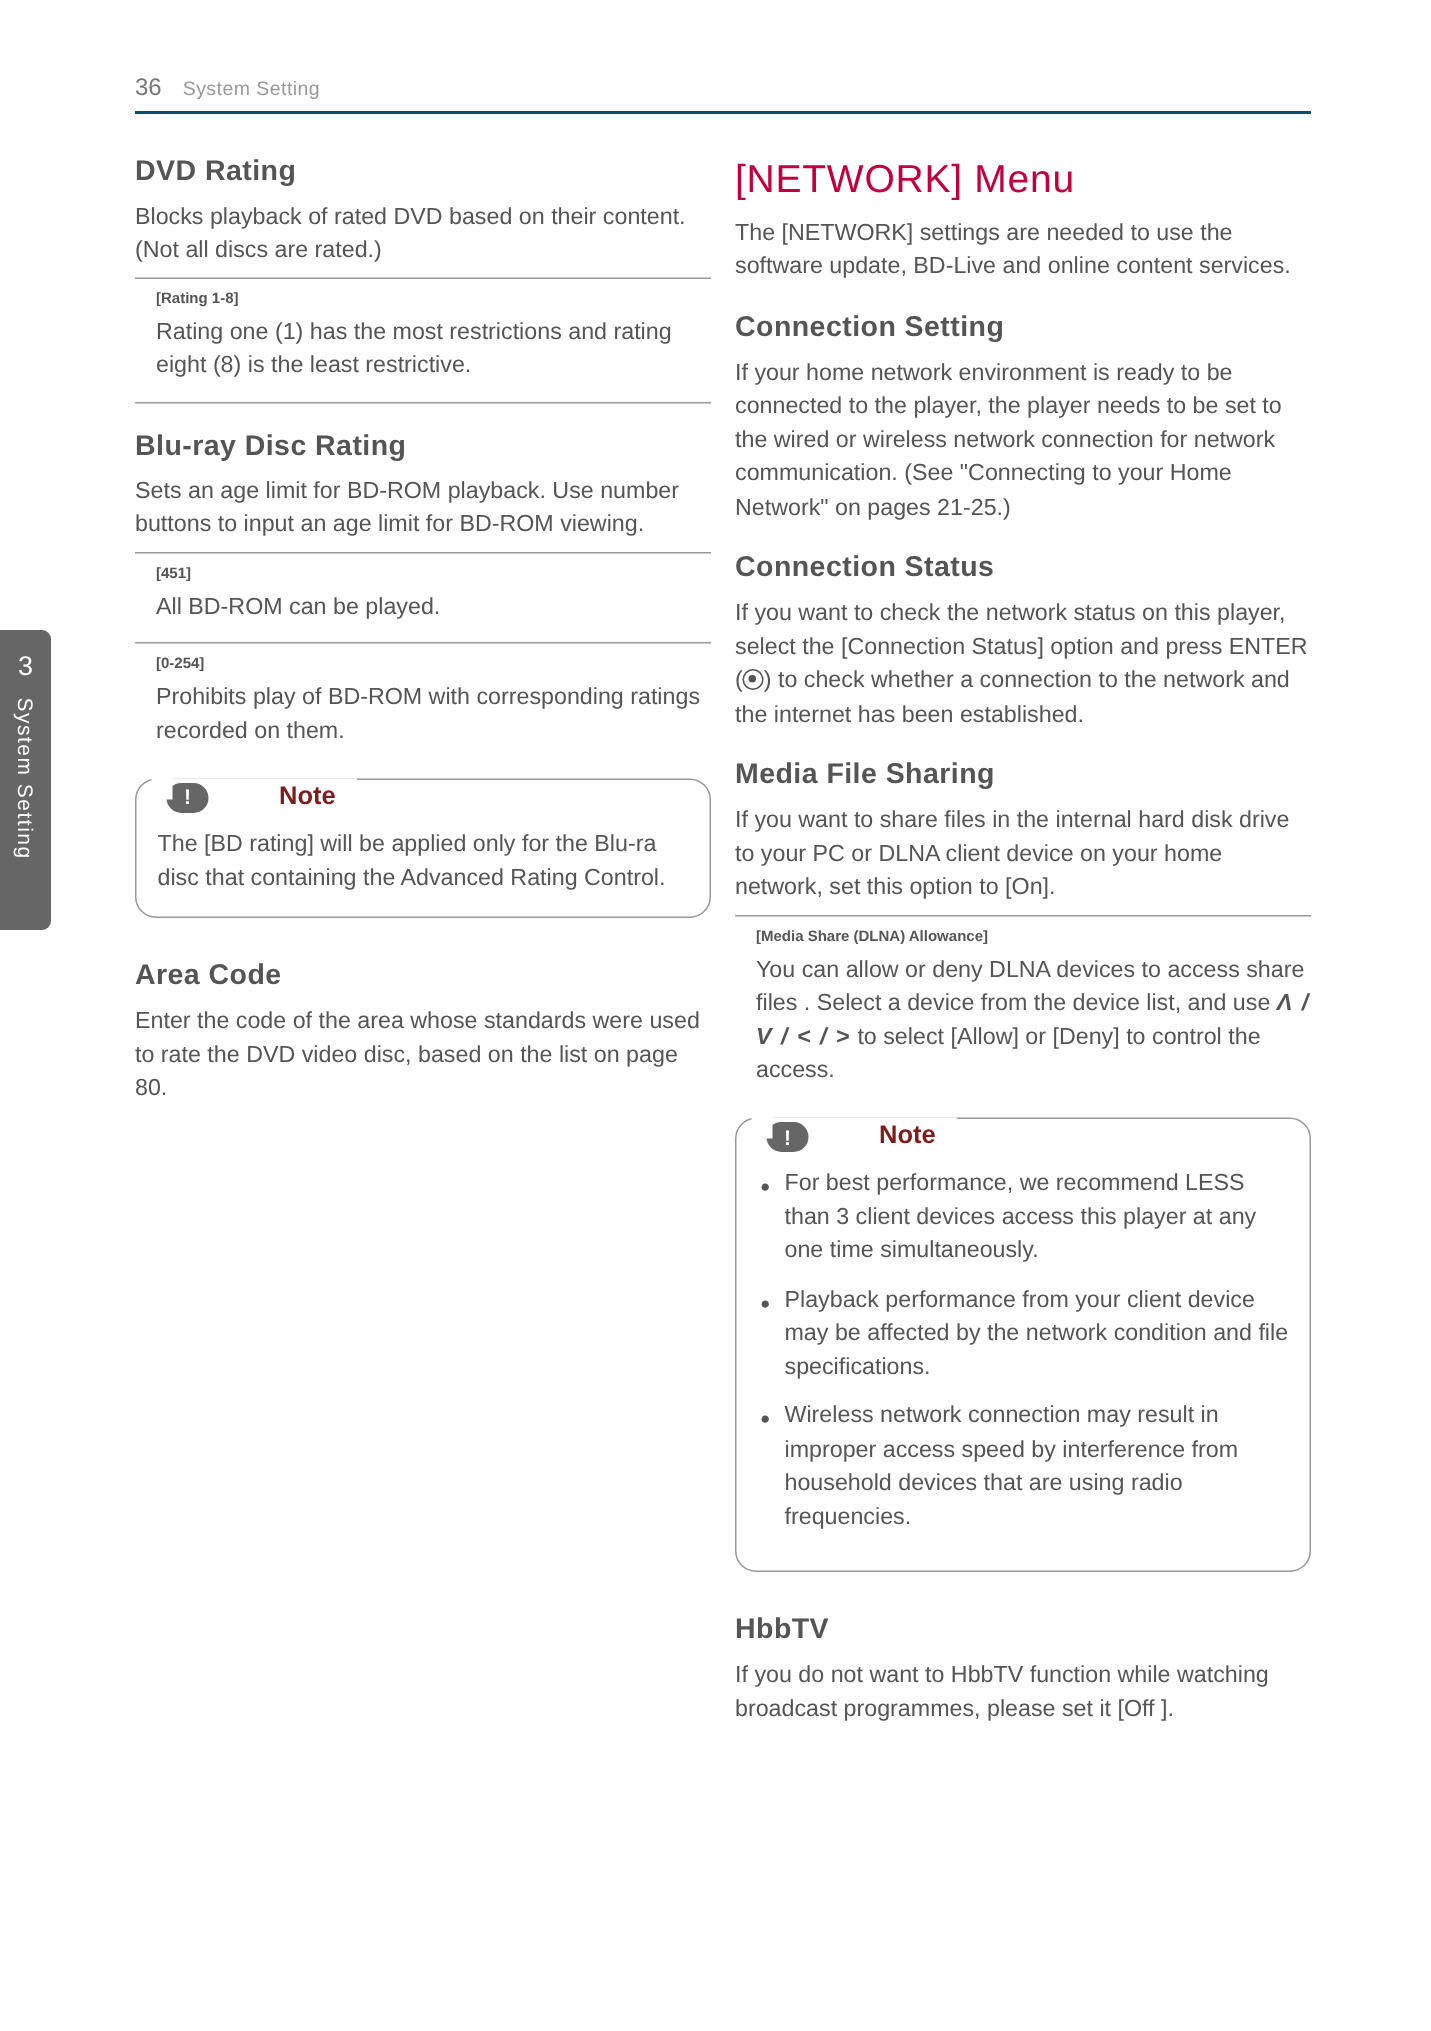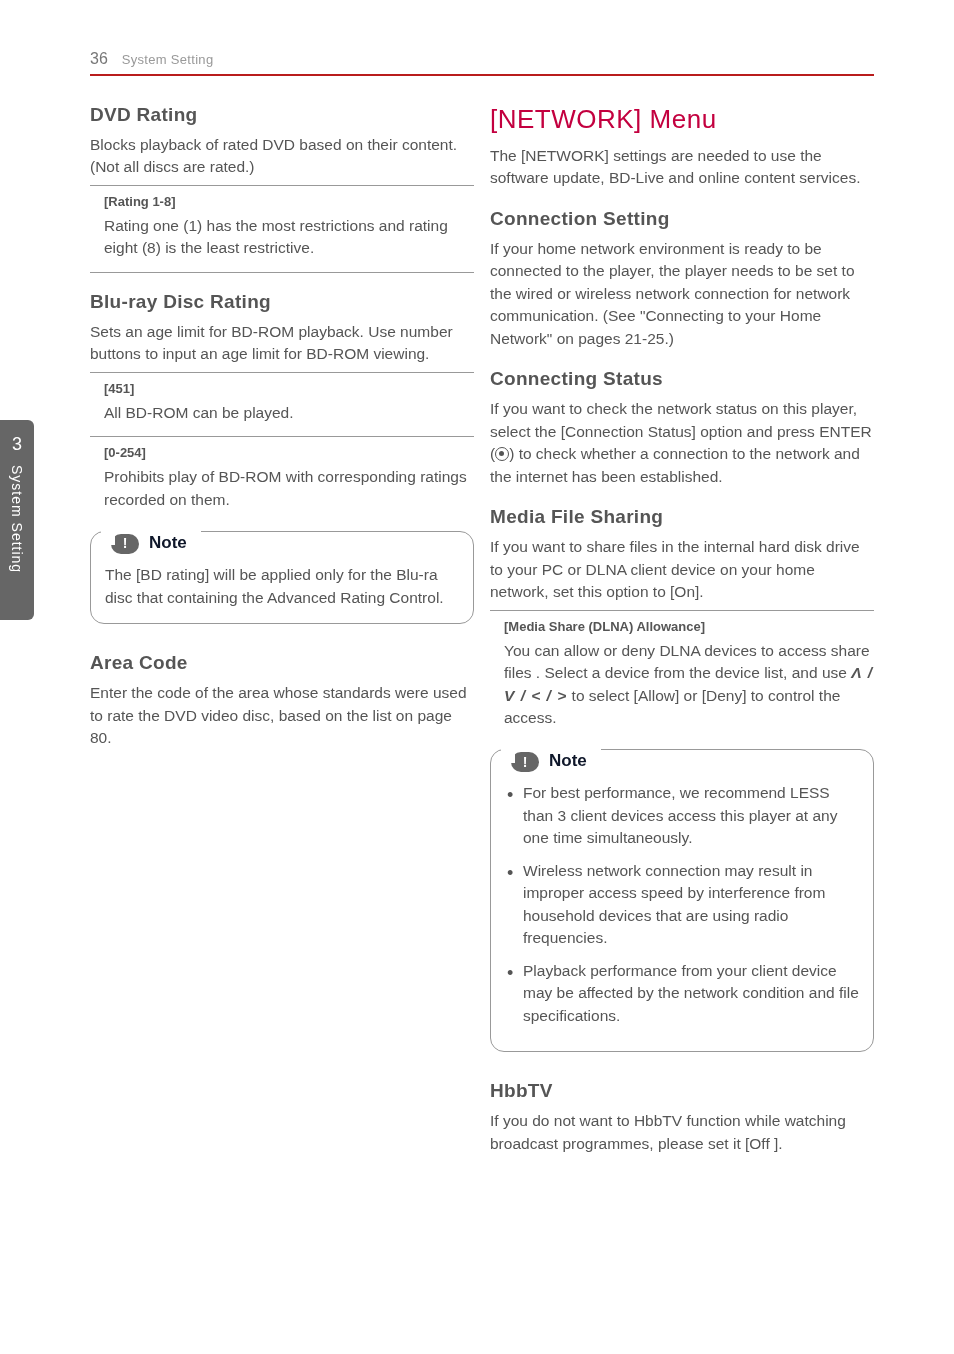--- a/index.html
+++ b/index.html
@@ -13,21 +13,21 @@
     font-weight: 300;
   }
   .page {
     padding: 50px 80px 40px 90px;
   }
   .header {
     display: flex;
     align-items: baseline;
     gap: 14px;
     padding-bottom: 6px;
-    border-bottom: 2px solid #b91c1c;
+    border-bottom: 2px solid #0c4a6e;
     margin-bottom: 28px;
   }
   .page-num {
     font-size: 16px;
     color: #777;
     font-weight: 400;
   }
   .header-title {
     font-size: 13px;
     color: #999;
@@ -88,21 +88,21 @@
     line-height: 1.45;
     color: #555;
     margin-bottom: 6px;
   }
   .subsection {
     border-top: 1px solid #999;
     padding: 8px 0 6px 14px;
     margin-top: 6px;
   }
   .sub-title {
-    font-size: 13px;
+    font-size: 10px;
     font-weight: 600;
     color: #555;
     margin-bottom: 6px;
   }
   .sub-body {
     font-size: 15.5px;
     line-height: 1.45;
     color: #555;
   }
   .rule { border-top: 1px solid #999; margin-top: 6px; }
@@ -142,21 +142,22 @@
     color: #fff;
     display: flex;
     align-items: center;
     justify-content: center;
     font-weight: 700;
     font-size: 14px;
   }
   .note-label {
     font-size: 17px;
     font-weight: 600;
-    color: #0f172a;
+    color: #7f1d1d;
+    margin-left: 37px;
   }
   .note-list {
     list-style: none;
     padding: 0;
   }
   .note-list li {
     position: relative;
     padding-left: 18px;
     margin-bottom: 10px;
   }
@@ -238,21 +239,21 @@
       <div class="body-text">Enter the code of the area whose standards were used to rate the DVD video disc, based on the list on page 80.</div>
     </div>
 
     <div class="col">
       <div class="menu-title">[NETWORK] Menu</div>
       <div class="body-text">The [NETWORK] settings are needed to use the software update, BD-Live and online content services.</div>
 
       <div class="h2 mt">Connection Setting</div>
       <div class="body-text">If your home network environment is ready to be connected to the player, the player needs to be set to the wired or wireless network connection for network communication. (See "Connecting to your Home Network" on pages 21-25.)</div>
 
-      <div class="h2 mt">Connecting Status</div>
+      <div class="h2 mt">Connection Status</div>
       <div class="body-text">
         <span>If you want to check the network status on this player, select the [Connection Status] option and press ENTER (</span><span class="enter-icon"></span><span>) to check whether a connection to the network and the internet has been established.</span>
       </div>
 
       <div class="h2 mt">Media File Sharing</div>
       <div class="body-text">If you want to share files in the internal hard disk drive to your PC or DLNA client device on your home network, set this option to [On].</div>
 
       <div class="subsection">
         <div class="sub-title">[Media Share (DLNA) Allowance]</div>
         <div class="sub-body">
@@ -261,22 +262,22 @@
       </div>
 
       <div class="note-box">
         <div class="note-tab">
           <div class="note-tab-line-cover"></div>
           <div class="note-icon">!</div>
           <div class="note-label">Note</div>
         </div>
         <ul class="note-list">
           <li>For best performance, we recommend LESS than 3 client devices access this player at any one time simultaneously.</li>
+          <li>Playback performance from your client device may be affected by the network condition and file specifications.</li>
           <li>Wireless network connection may result in improper access speed by interference from household devices that are using radio frequencies.</li>
-          <li>Playback performance from your client device may be affected by the network condition and file specifications.</li>
         </ul>
       </div>
 
       <div class="h2 mt" style="margin-top:28px">HbbTV</div>
       <div class="body-text">If you do not want to HbbTV function while watching broadcast programmes, please set it [Off ].</div>
     </div>
   </div>
 </div>
 
 </body></html>

